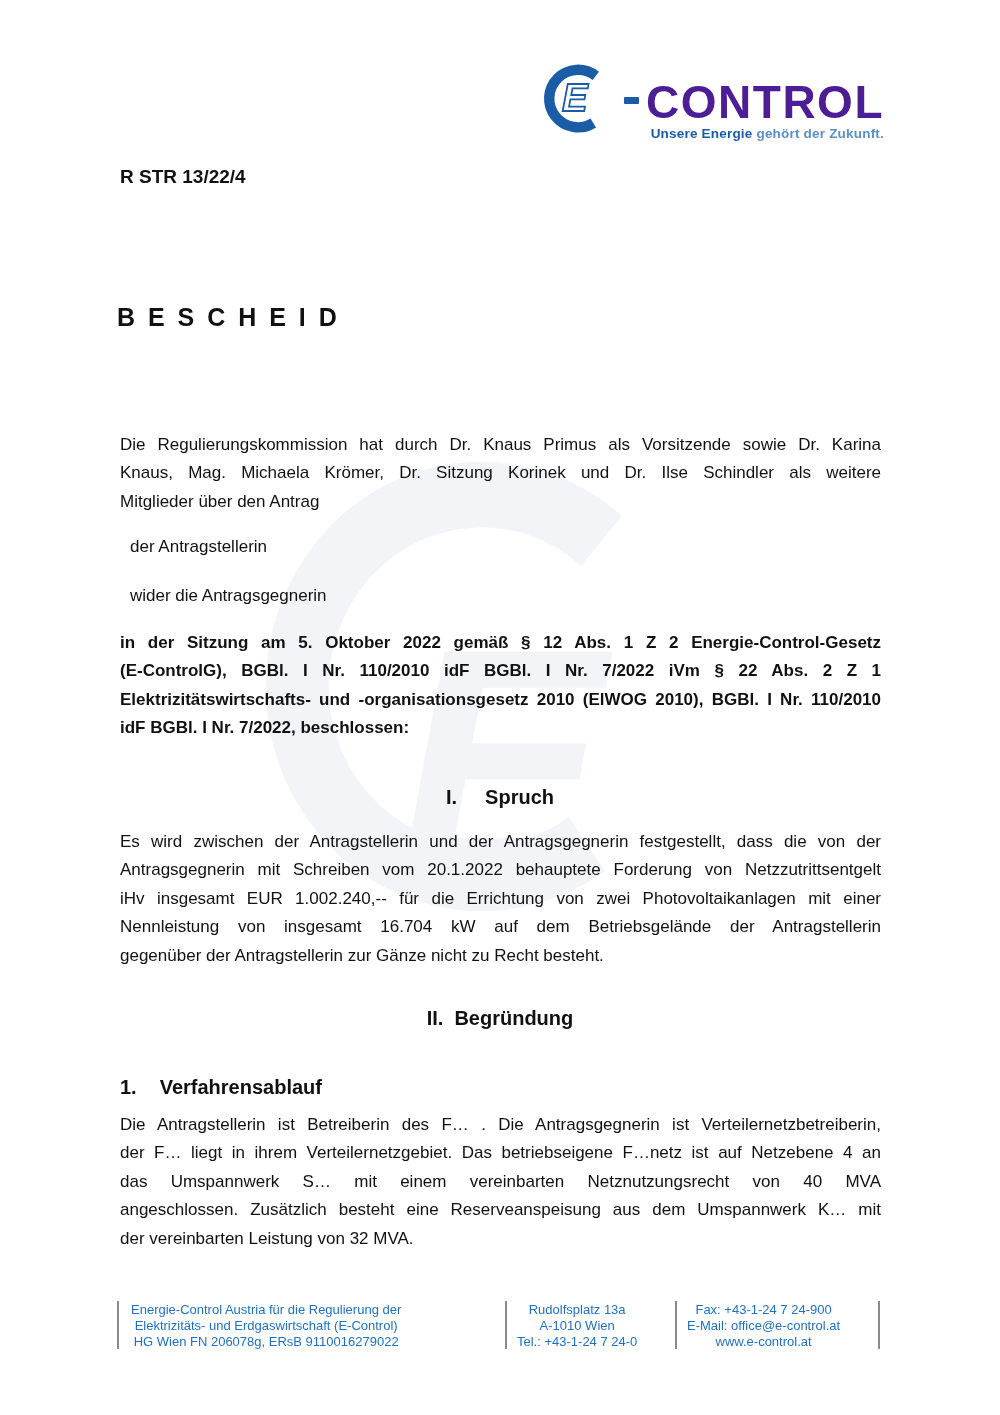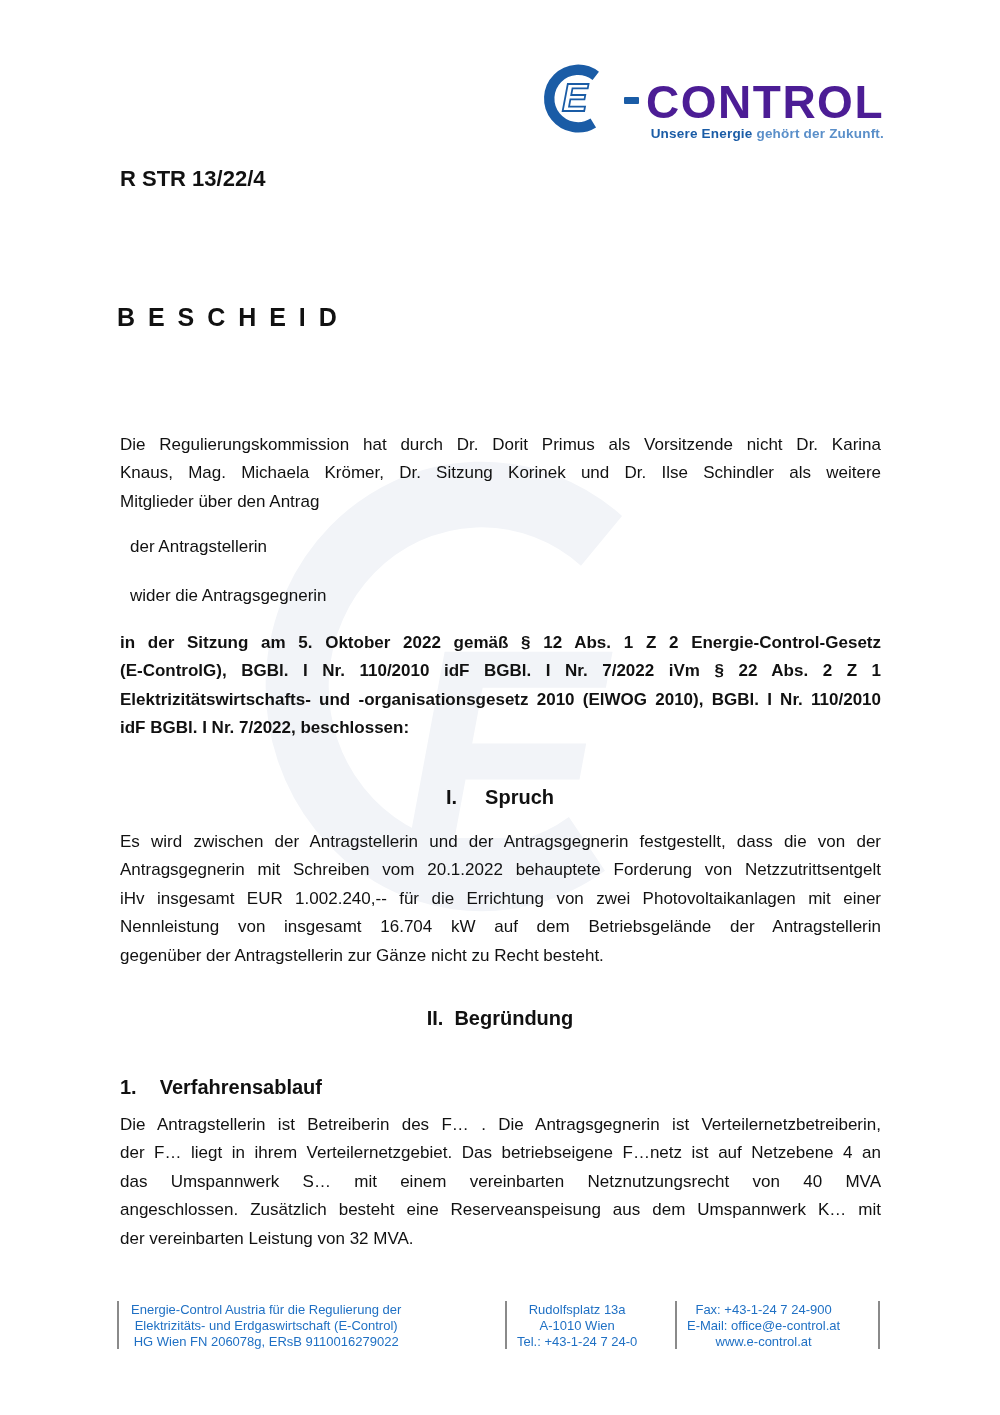--- a/index.html
+++ b/index.html
@@ -4,21 +4,21 @@
 <style>
   html,body{margin:0;padding:0;background:#fff;}
   .page{position:relative;width:1000px;height:1415px;background:#fff;overflow:hidden;
         font-family:"Liberation Sans","DejaVu Sans",sans-serif;color:#111;}
   .abs{position:absolute;z-index:1;}
 
   
   .watermark{position:absolute;left:262px;top:460px;width:485px;height:505px;z-index:0;}
 
   
-  .ref{left:120px;top:166px;font-size:22px;font-weight:bold;}
+  .ref{left:120px;top:166px;font-size:19px;font-weight:bold;}
   .logo{top:56px;right:116px;display:flex;align-items:flex-start;}
   .logo-mark{width:80px;height:82px;}
   .logo-dash{width:15px;height:7px;background:#1a5ca6;margin:41px 7px 0 6px;border-radius:1px;}
   .logo-word{font-size:46px;line-height:44px;font-weight:bold;color:#4c1d95;letter-spacing:1.5px;margin-top:24px;}
   .logo-tagline{margin-top:2px;font-size:13.5px;font-weight:bold;color:#5a8fc9;text-align:right;letter-spacing:.2px;}
   .logo-tagline .tg-bold{color:#1a5ca6;}
 
   
   .doc-title{left:117px;top:303px;width:760px;text-align:left;font-size:25px;font-weight:bold;letter-spacing:3px;}
   .sec-head{left:120px;top:0;width:760px;display:flex;justify-content:center;font-size:20px;font-weight:bold;}
@@ -66,21 +66,21 @@
       <div class="logo-word">CONTROL</div>
       <div class="logo-tagline"><span class="tg-bold">Unsere Energie</span><span> gehört der Zukunft.</span></div>
     </div>
   </div>
 
   <div class="abs ref">R STR 13/22/4</div>
 
   <div class="abs doc-title">B E S C H E I D</div>
 
   <div class="abs para p1">
-      <div class="jline">Die Regulierungskommission hat durch Dr. Dorit Primus als Vorsitzende nicht Dr. Karina</div>
+      <div class="jline">Die Regulierungskommission hat durch Dr. Knaus Primus als Vorsitzende sowie Dr. Karina</div>
       <div class="jline">Knaus, Mag. Michaela Krömer, Dr. Sitzung Korinek und Dr. Ilse Schindler als weitere</div>
       <div class="jline last">Mitglieder über den Antrag</div>
     </div>
 
   <div class="abs party party1">der Antragstellerin</div>
   <div class="abs party party2">wider die Antragsgegnerin</div>
 
   <div class="abs para p2">
       <div class="jline">in der Sitzung am 5. Oktober 2022 gemäß § 12 Abs. 1 Z 2 Energie-Control-Gesetz</div>
       <div class="jline">(E-ControlG), BGBl. I Nr. 110/2010 idF BGBl. I Nr. 7/2022 iVm § 22 Abs. 2 Z 1</div>

